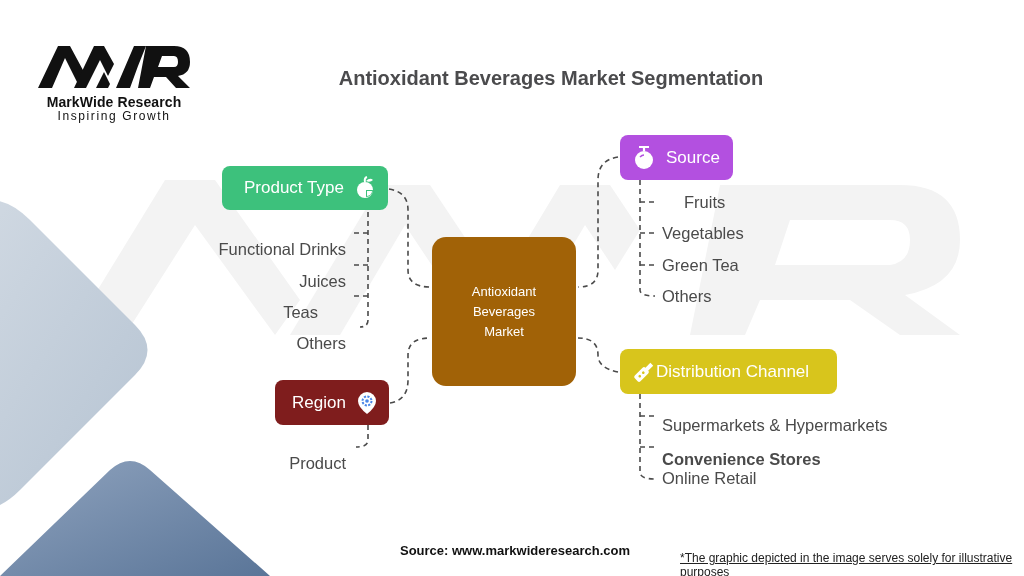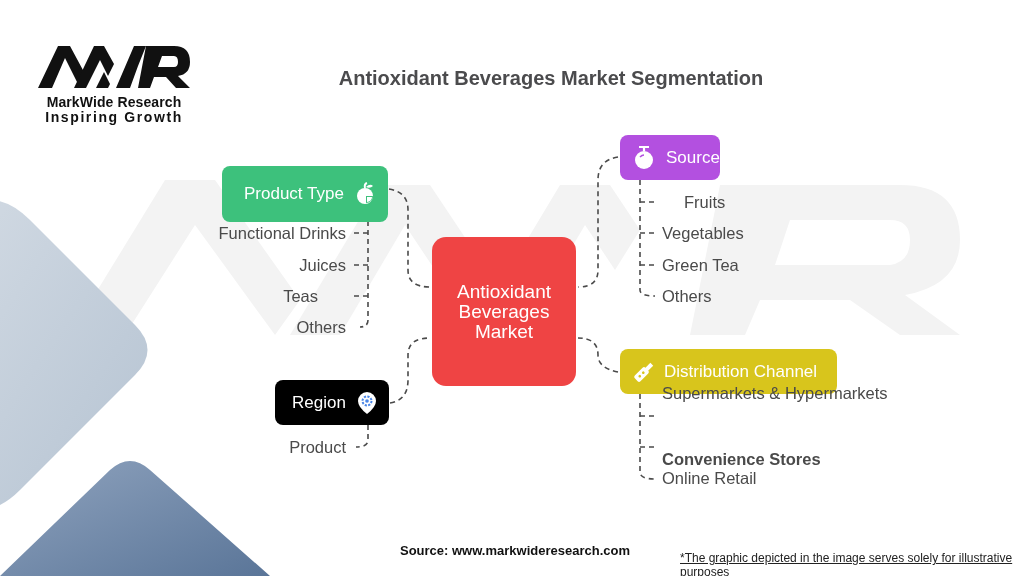--- a/index.html
+++ b/index.html
@@ -1,27 +1,27 @@
 <!DOCTYPE html>
 <html><head>
 <meta charset="utf-8">
 <style>
   html,body{margin:0;padding:0;}
   body{width:1024px;height:576px;position:relative;overflow:hidden;background:#ffffff;font-family:"Liberation Sans",sans-serif;color:#4a4a4a;}
   .bg-shape{position:absolute;}
   .logo{position:absolute;left:34px;top:40px;width:160px;}
   .logo-mark{display:block;}
   .logo-name{position:absolute;left:0;top:54px;width:160px;text-align:center;font-weight:bold;font-size:14px;color:#111;letter-spacing:0.1px;}
-  .logo-tag{position:absolute;left:0;top:69px;width:160px;text-align:center;font-weight:bold;font-size:14px;color:#111;letter-spacing:1.6px;}
+  .logo-tag{position:absolute;left:0;top:69px;width:160px;text-align:center;font-weight:normal;font-size:12px;color:#111;letter-spacing:1.6px;}
   .title{position:absolute;left:0;top:67px;width:1102px;text-align:center;font-weight:bold;font-size:20px;color:#4b4b4d;}
   .node{position:absolute;border-radius:8px;color:#fff;font-size:17px;display:flex;align-items:center;}
   .node .icon{display:inline-flex;align-items:center;justify-content:center;}
-  .center{position:absolute;left:432px;top:237px;width:144px;height:149px;background:#ef4444;border-radius:14px;color:#fff;font-size:19px;text-align:center;display:flex;align-items:center;justify-content:center;line-height:20px;}
+  .center{position:absolute;left:432px;top:237px;width:144px;height:149px;background:#a16207;border-radius:14px;color:#fff;font-size:13px;text-align:center;display:flex;align-items:center;justify-content:center;line-height:20px;}
   .leaf{position:absolute;font-size:16.5px;color:#4a4a4a;white-space:nowrap;}
-  .leaf.right-align{text-align:right;}
+  .leaf.right-align{text-align:right;margin-top:16px;}
   svg.lines{position:absolute;left:0;top:0;}
   .footer-src{position:absolute;left:400px;top:543px;font-size:13px;font-weight:bold;color:#111;}
   .footer-note{position:absolute;left:680px;top:551px;font-size:12px;color:#222;text-decoration:underline;}
 </style>
 </head>
 <body>
 
 <svg class="bg-shape" width="1024" height="576" style="left:0;top:0;">
   <defs>
     <linearGradient id="g1" x1="0" y1="0" x2="1" y2="1">
@@ -87,50 +87,50 @@
 </svg>
 
 <div class="center">
   <div>
     <div>Antioxidant</div>
     <div>Beverages</div>
     <div>Market</div>
   </div>
 </div>
 
-<div class="node" style="left:222px;top:166px;width:166px;height:56px;background:#3dc17c;">
+<div class="node" style="left:222px;top:166px;width:166px;height:44px;background:#3dc17c;">
   <span style="margin-left:22px;">Product Type</span>
   <span class="icon" style="margin-left:10px;">
     <svg width="24" height="24" viewBox="0 0 24 24">
         <circle cx="11" cy="14" r="8" fill="#fff"></circle>
         <path d="M11,6 Q10,2 13,1" stroke="#fff" stroke-width="2" fill="none"></path>
         <path d="M12,5 Q16,1 19,4 Q16,7 12,5Z" fill="#fff"></path>
         <path d="M12,14 L19,14 A7,7 0 0 1 12,21 Z" fill="#3dc17c"></path>
         <path d="M13,15 L18,15 A5,5 0 0 1 13,20 Z" fill="#fff"></path>
       </svg>
   </span>
 </div>
 <div class="leaf right-align" style="right:678px;top:224px;">Functional Drinks</div>
 <div class="leaf right-align" style="right:678px;top:256px;">Juices</div>
 <div class="leaf right-align" style="right:706px;top:287px;">Teas</div>
 <div class="leaf right-align" style="right:678px;top:318px;">Others</div>
 
-<div class="node" style="left:275px;top:380px;width:114px;height:45px;background:#000000;">
+<div class="node" style="left:275px;top:380px;width:114px;height:45px;background:#7f1d1d;">
   <span style="margin-left:17px;">Region</span>
   <span class="icon" style="margin-left:10px;">
     <svg width="22" height="24" viewBox="0 0 22 24">
         <path d="M11,1 A9,9 0 0 1 20,10 Q20,16 11,23 Q2,16 2,10 A9,9 0 0 1 11,1Z" fill="#fff"></path>
         <circle cx="11" cy="10" r="4.5" fill="none" stroke="#4a86e8" stroke-width="2" stroke-dasharray="2.2,1.3"></circle>
         <circle cx="11" cy="10" r="1.8" fill="#4a86e8"></circle>
       </svg>
   </span>
 </div>
 <div class="leaf right-align" style="right:678px;top:438px;">Product</div>
 
-<div class="node" style="left:620px;top:135px;width:100px;height:45px;background:#b350e0;">
+<div class="node" style="left:620px;top:135px;width:113px;height:45px;background:#b350e0;">
   <span class="icon" style="margin-left:12px;">
     <svg width="24" height="26" viewBox="0 0 24 26">
         <circle cx="12" cy="15" r="9" fill="#fff"></circle>
         <path d="M12,6 L12,2 M7,2 L17,2" stroke="#fff" stroke-width="2.2"></path>
         <path d="M8,12 Q10,10 12,10" stroke="#b350e0" stroke-width="1.6" fill="none"></path>
       </svg>
   </span>
   <span style="margin-left:10px;">Source</span>
 </div>
 <div class="leaf" style="left:684px;top:193px;">Fruits</div>
@@ -142,20 +142,20 @@
   <span class="icon" style="margin-left:12px;">
     <svg width="24" height="24" viewBox="0 0 24 24">
         <g transform="rotate(45 12 12)">
           <rect x="8" y="8" width="8" height="15" rx="2" fill="#fff"></rect>
           <rect x="10" y="1" width="4" height="8" fill="#fff"></rect>
           <circle cx="12" cy="13" r="1.3" fill="#d8c51c"></circle>
           <circle cx="12" cy="18" r="1.3" fill="#d8c51c"></circle>
         </g>
       </svg>
   </span>
-  <span style="margin-left:8px;">Distribution Channel</span>
+  <span style="margin-left:0;">Distribution Channel</span>
 </div>
-<div class="leaf" style="left:662px;top:384px;">Supermarkets &amp; Hypermarkets</div>
+<div class="leaf" style="left:662px;top:416px;">Supermarkets &amp; Hypermarkets</div>
 <div class="leaf" style="left:662px;top:450px;font-weight:bold;">Convenience Stores</div>
 <div class="leaf" style="left:662px;top:469px;">Online Retail</div>
 
 <div class="footer-src">Source: www.markwideresearch.com</div>
 <div class="footer-note">*The graphic depicted in the image serves solely for illustrative purposes</div>
 
 </body></html>

